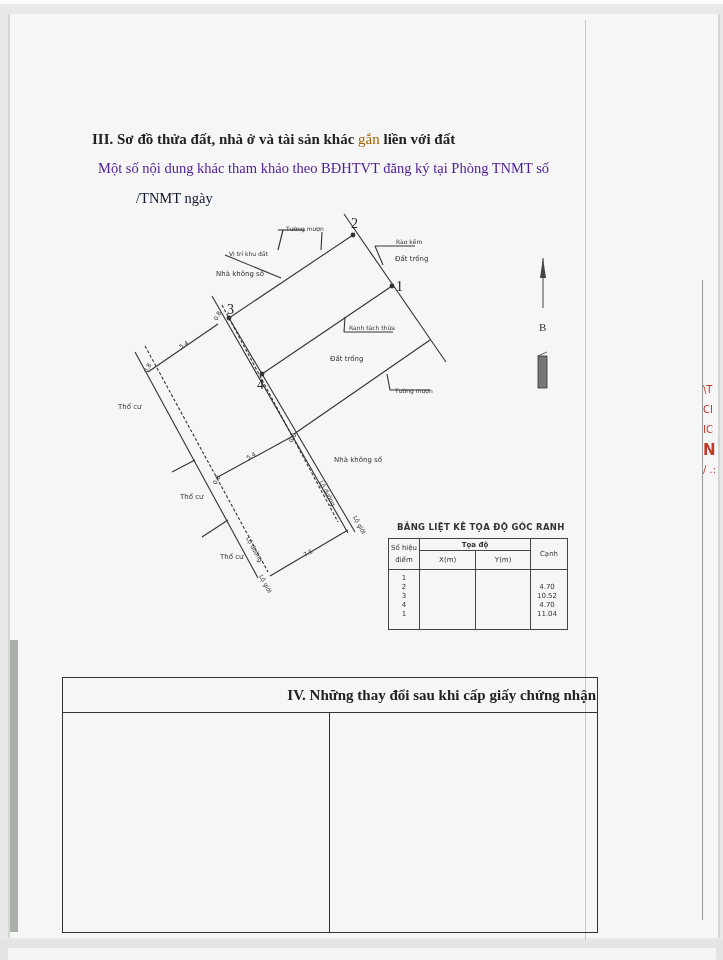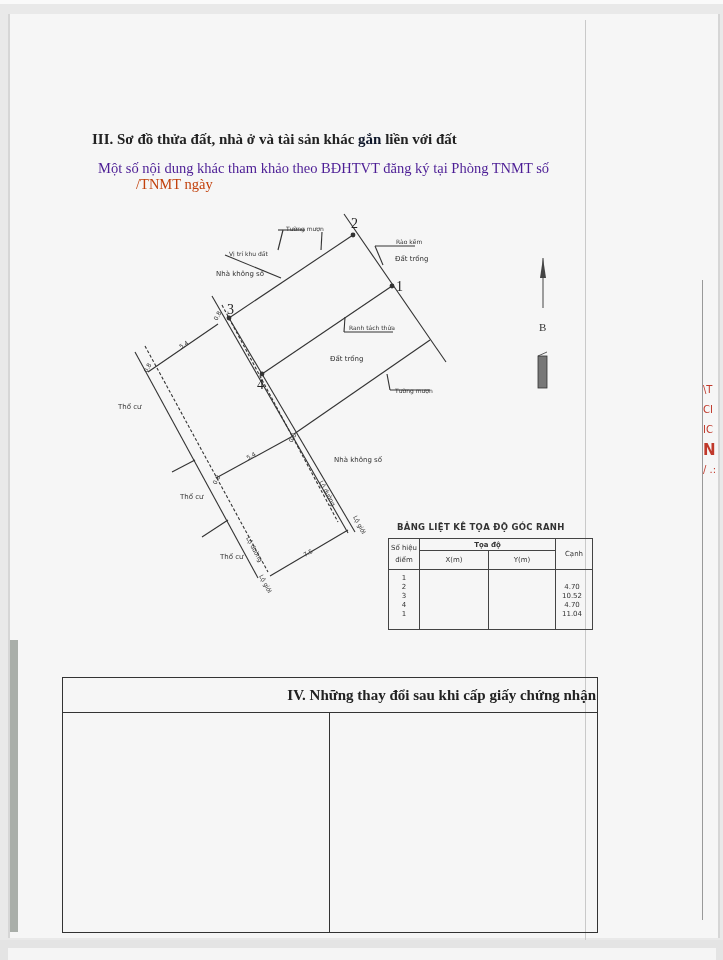--- a/index.html
+++ b/index.html
@@ -16,32 +16,32 @@
     background:#f6f6f6;
     border-left:2px solid #d6d6d6; border-right:2px solid #d6d6d6;
   }
   .left-bar { position:absolute; left:10px; top:640px; width:8px; height:292px; background:#a9aea9; }
   .crease { position:absolute; left:585px; top:20px; width:1px; height:920px; background:#c9c9c9; }
   .right-edge { position:absolute; left:702px; top:280px; width:1px; height:640px; background:#999; }
   .bottom-band { position:absolute; left:0; top:940px; width:723px; height:20px; background:#e4e4e4; }
   .bottom-page { position:absolute; left:8px; top:948px; width:708px; height:12px; background:#f5f5f5; }
 
   .sec3-title { position:absolute; left:92px; top:131px; font-size:15px; font-weight:bold; letter-spacing:0; }
-  .sec3-title .faint { color:#0f172a; font-weight:bold; }
+  .sec3-title .faint { color:#a16207; font-weight:normal; }
   .sec3-line1 { position:absolute; left:98px; top:160px; font-size:14.5px; color:#4c1d95; }
-  .sec3-line2 { position:absolute; left:136px; top:176px; font-size:14.5px; color:#c2410c; }
+  .sec3-line2 { position:absolute; left:136px; top:190px; font-size:14.5px; color:#0f172a; }
 
   svg.diagram { position:absolute; left:0; top:0; }
   .lbl { font-family:"DejaVu Sans", sans-serif; font-size:7px; fill:#333; }
   .lbl-sm { font-family:"DejaVu Sans", sans-serif; font-size:6px; fill:#333; }
   .ptnum { font-family:"Liberation Serif", serif; font-size:14px; fill:#222; }
 
   .coord-title { position:absolute; left:397px; top:522px; font-family:"DejaVu Sans", sans-serif; font-size:8.5px; font-weight:bold; letter-spacing:0.3px; color:#333; }
   table.coord {
-    position:absolute; left:388px; top:538px; width:205px; height:92px;
+    position:absolute; left:388px; top:538px; width:180px; height:92px;
     border-collapse:collapse; font-family:"DejaVu Sans", sans-serif; font-size:7px; color:#333;
   }
   table.coord td { border:1px solid #444; padding:0; text-align:center; vertical-align:middle; }
   table.coord td.pts { vertical-align:top; text-align:center; line-height:9px; padding-top:4px; }
   table.coord td.lens { vertical-align:top; line-height:9px; padding-top:13px; padding-right:4px;margin-left:21px; }
 
   table.changes {
     position:absolute; left:62px; top:677px; width:536px; height:256px;
     border-collapse:collapse; font-family:"Liberation Serif", serif; color:#222;
   }

